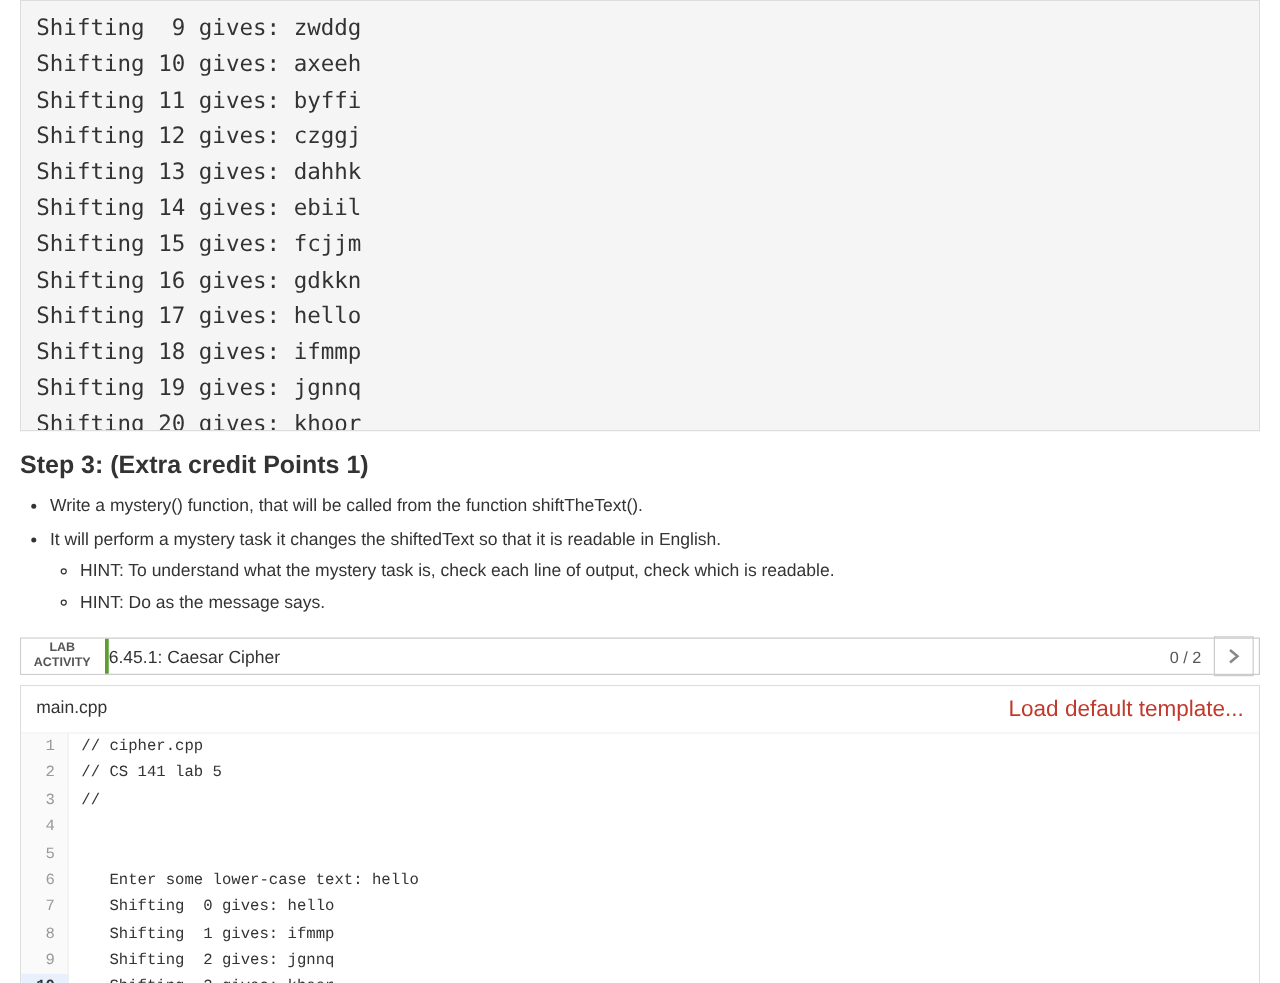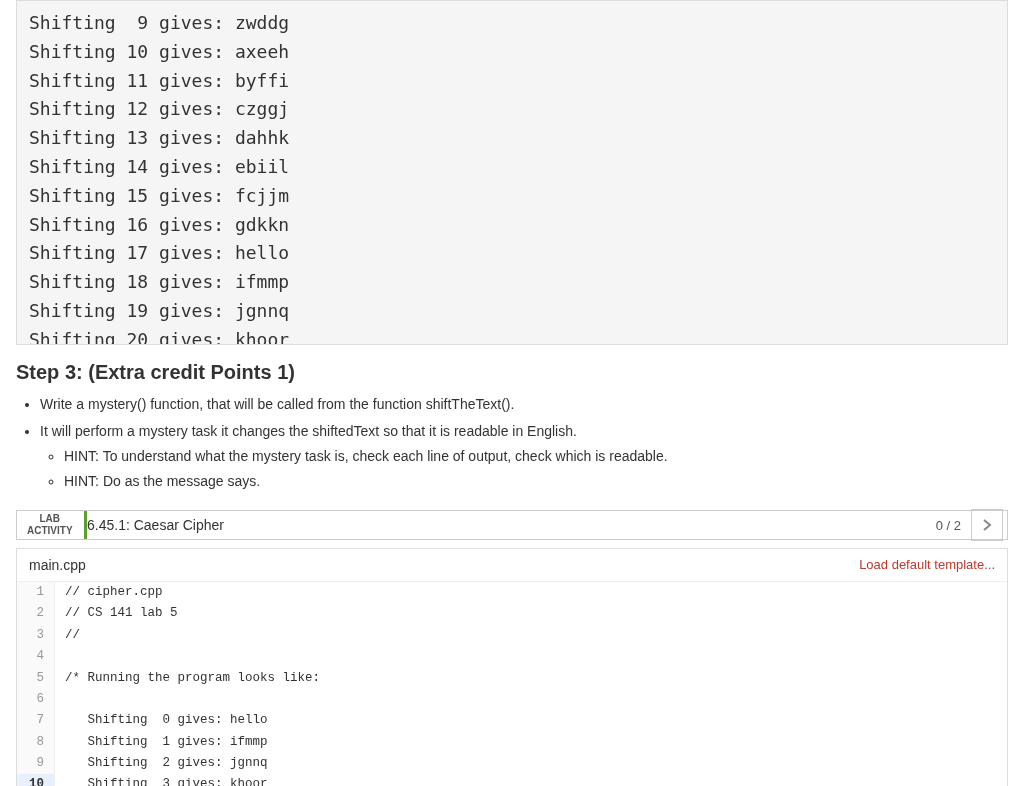--- a/index.html
+++ b/index.html
@@ -134,21 +134,21 @@
     }
 
     .editor-filename {
       font-size: 14px;
       color: #333;
       font-weight: normal;
     }
 
     .load-default-link {
       color: #c0392b;
-      font-size: 13px;
+      font-size: 18px;
       cursor: pointer;
       text-decoration: none;
     }
 
     .code-editor {
       font-family: 'Courier New', Courier, monospace;
       font-size: 12.5px;
       line-height: 1.55;
       background: #fff;
       padding: 0;
@@ -255,24 +255,24 @@
         <div class="code-line">
           <div class="line-number">3</div>
           <div class="line-content">//</div>
         </div>
         <div class="code-line">
           <div class="line-number">4</div>
           <div class="line-content"></div>
         </div>
         <div class="code-line">
           <div class="line-number">5</div>
-          <div class="line-content">/* Running the program looks like:</div>
         </div>
         <div class="code-line">
           <div class="line-number">6</div>
+          <div class="line-content">   Enter some lower-case text: hello</div>
         </div>
         <div class="code-line">
           <div class="line-number">7</div>
           <div class="line-content">   Shifting  0 gives: hello</div>
         </div>
         <div class="code-line">
           <div class="line-number">8</div>
           <div class="line-content">   Shifting  1 gives: ifmmp</div>
         </div>
         <div class="code-line">

